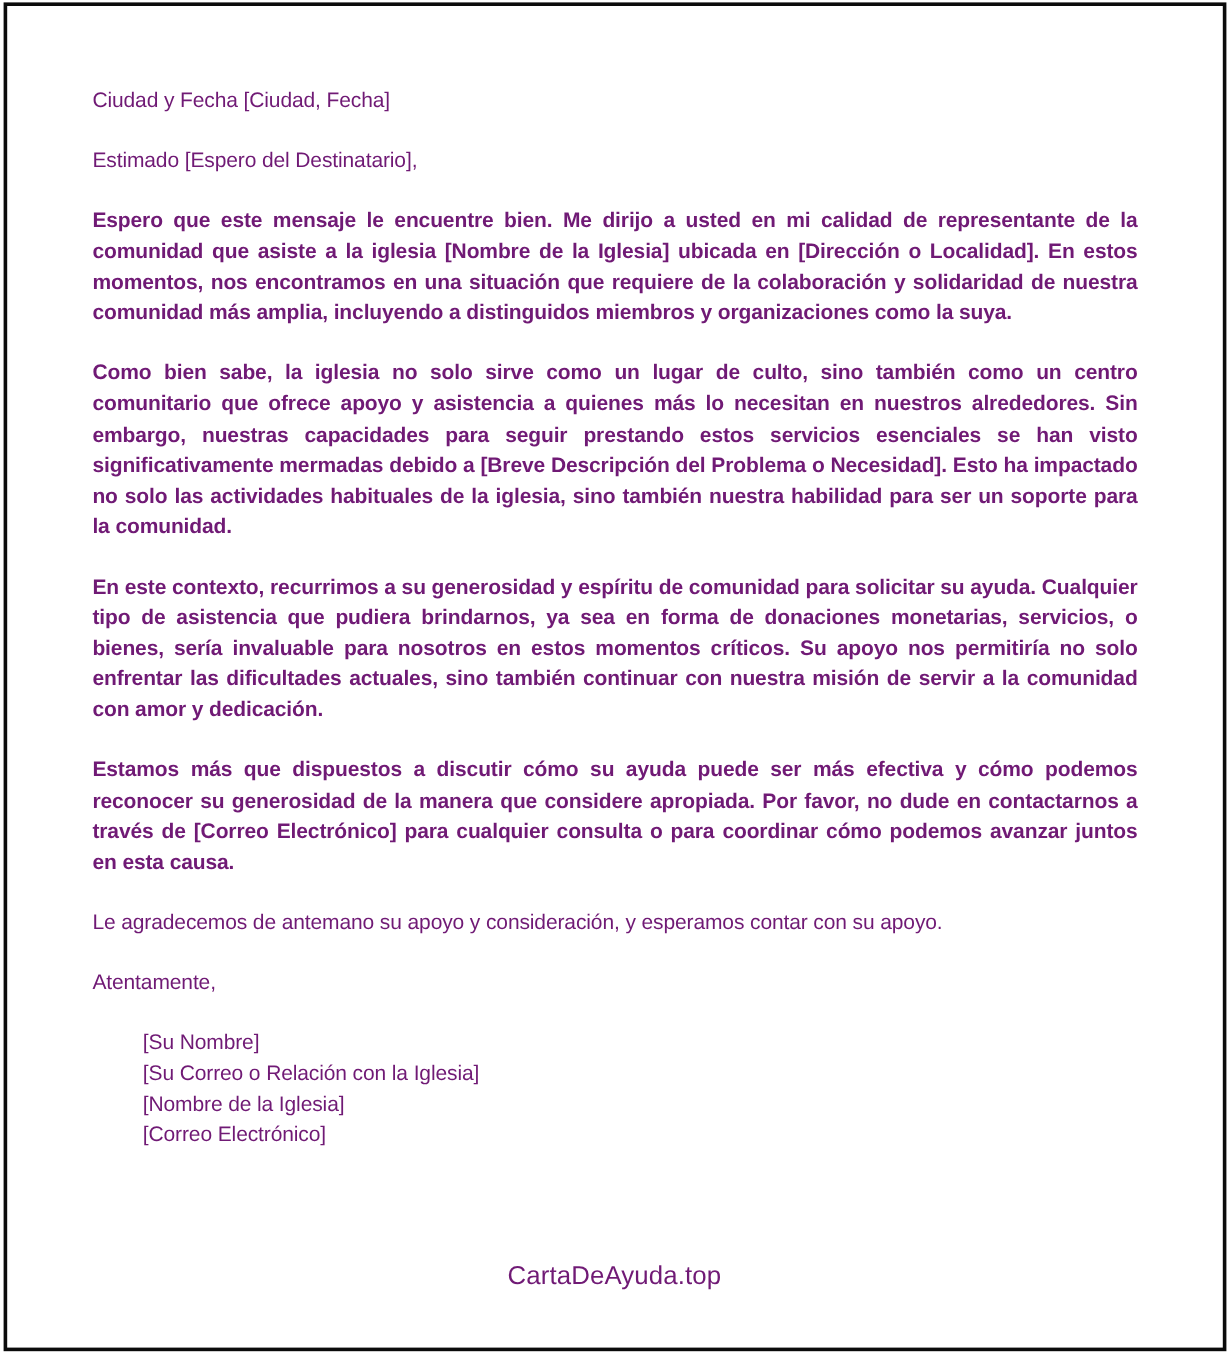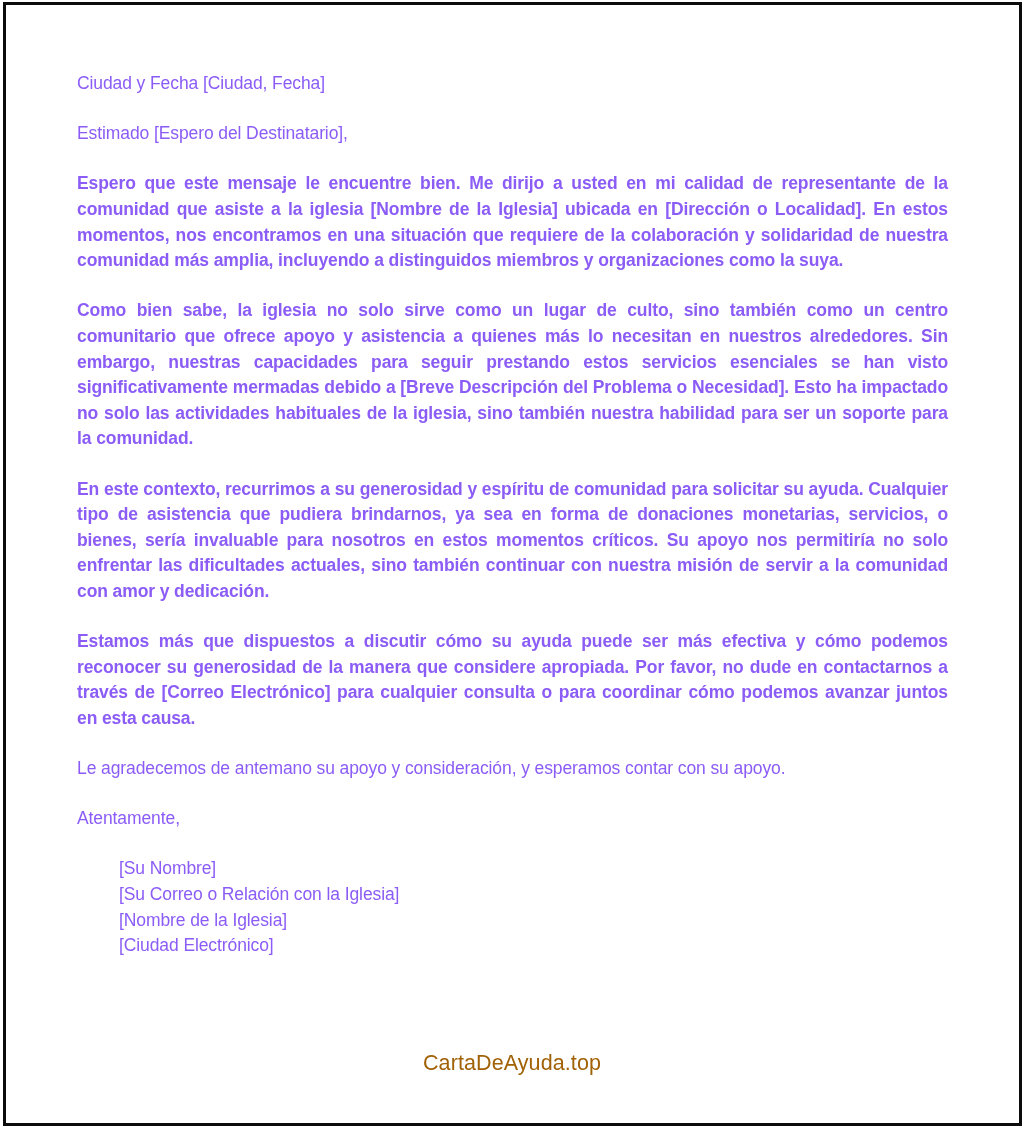--- a/index.html
+++ b/index.html
@@ -26,21 +26,21 @@
     box-sizing: border-box;
   }
   .letter-body {
     position: absolute;
     left: 77px;
     right: 76px;
     top: 71px;
     font-size: 17.5px;
     line-height: 25.6px;
     letter-spacing: -0.1px;
-    color: #8b5cf6;
+    color: #701a75;
   }
   .letter-body p {
     margin: 0 0 24.6px 0;
   }
   p.justified {
     text-align: justify;
     text-align-last: left;
     font-weight: bold;
   }
   .signature-block {
@@ -52,21 +52,21 @@
   }
   .site-footer {
     position: absolute;
     left: 0;
     right: 0;
     top: 1049px;
     text-align: center;
     font-size: 21.5px;
     line-height: 28px;
     letter-spacing: 0.1px;
-    color: #a16207;
+    color: #701a75;
   }
 </style>
 </head>
 <body>
 
 <div class="page-frame"></div>
 
 <div class="letter-body">
   <p>Ciudad y Fecha [Ciudad, Fecha]</p>
 
@@ -81,19 +81,19 @@
   <p class="justified">Estamos más que dispuestos a discutir cómo su ayuda puede ser más efectiva y cómo podemos reconocer su generosidad de la manera que considere apropiada. Por favor, no dude en contactarnos a través de [Correo Electrónico] para cualquier consulta o para coordinar cómo podemos avanzar juntos en esta causa.</p>
 
   <p>Le agradecemos de antemano su apoyo y consideración, y esperamos contar con su apoyo.</p>
 
   <p>Atentamente,</p>
 
   <div class="signature-block">
     <div class="signature-line">[Su Nombre]</div>
     <div class="signature-line">[Su Correo o Relación con la Iglesia]</div>
     <div class="signature-line">[Nombre de la Iglesia]</div>
-    <div class="signature-line">[Ciudad Electrónico]</div>
+    <div class="signature-line">[Correo Electrónico]</div>
   </div>
 </div>
 
 <div class="site-footer">
   <span>CartaDeAyuda.top</span>
 </div>
 
 </body></html>

